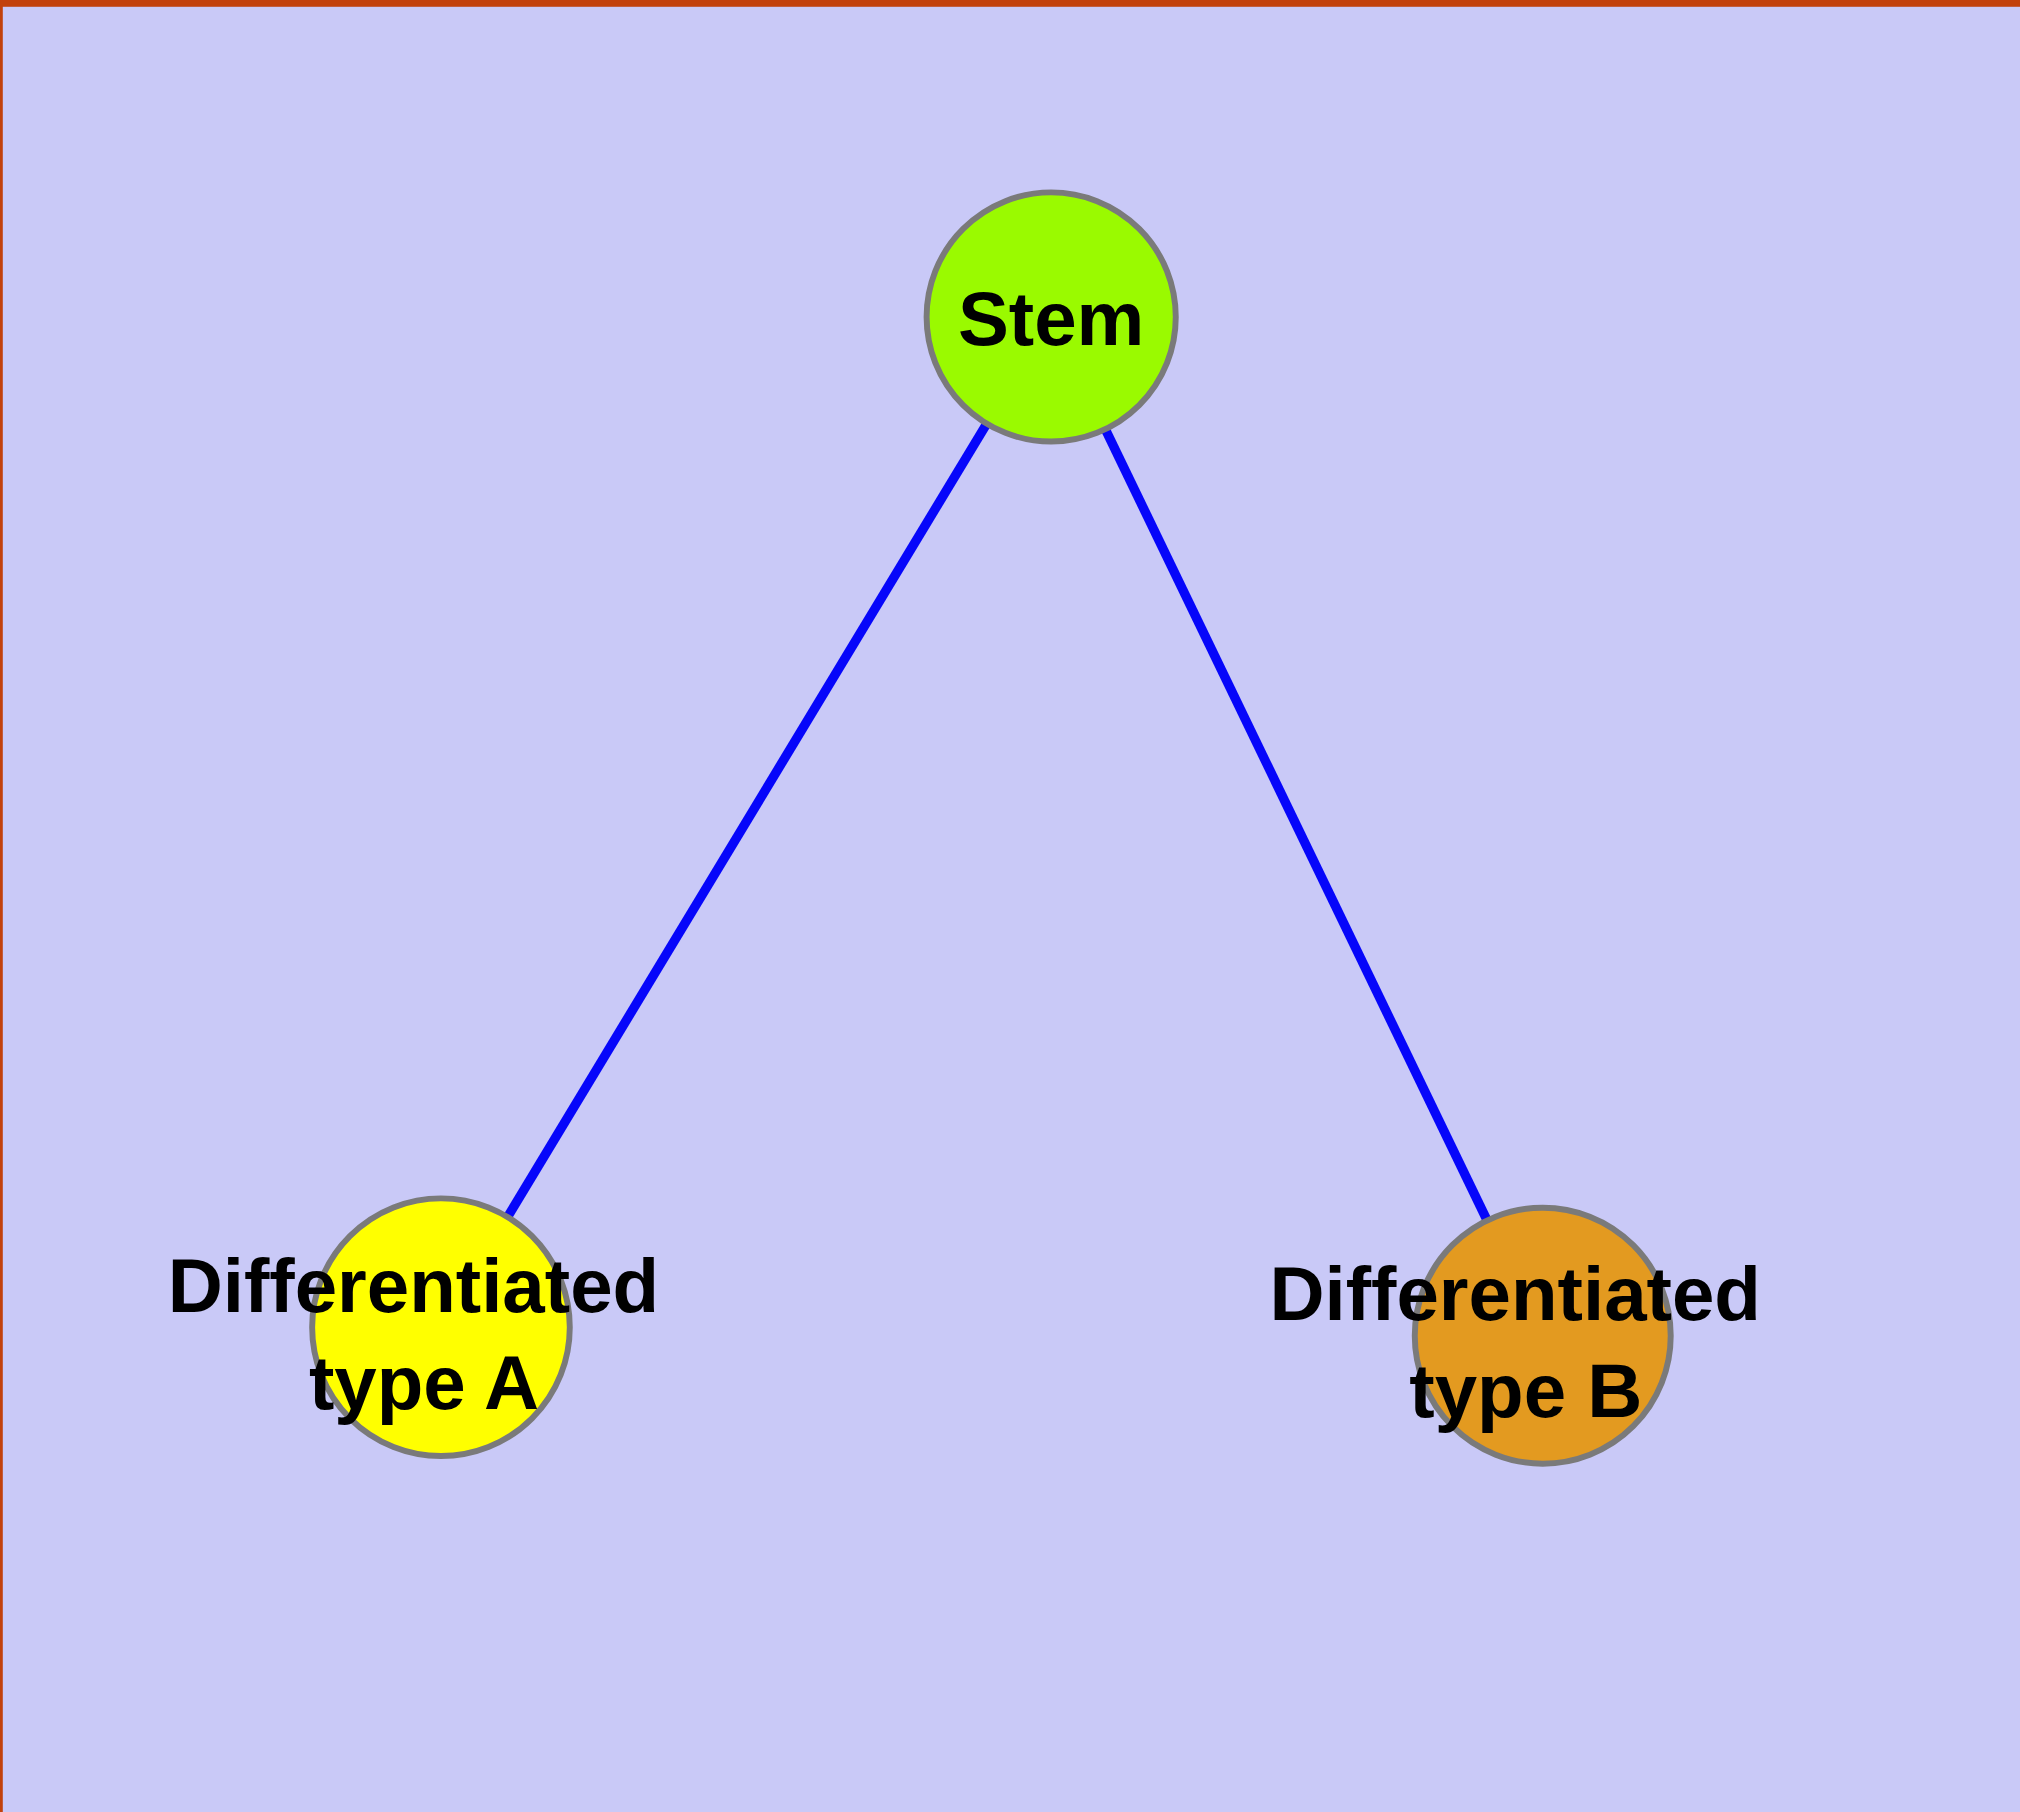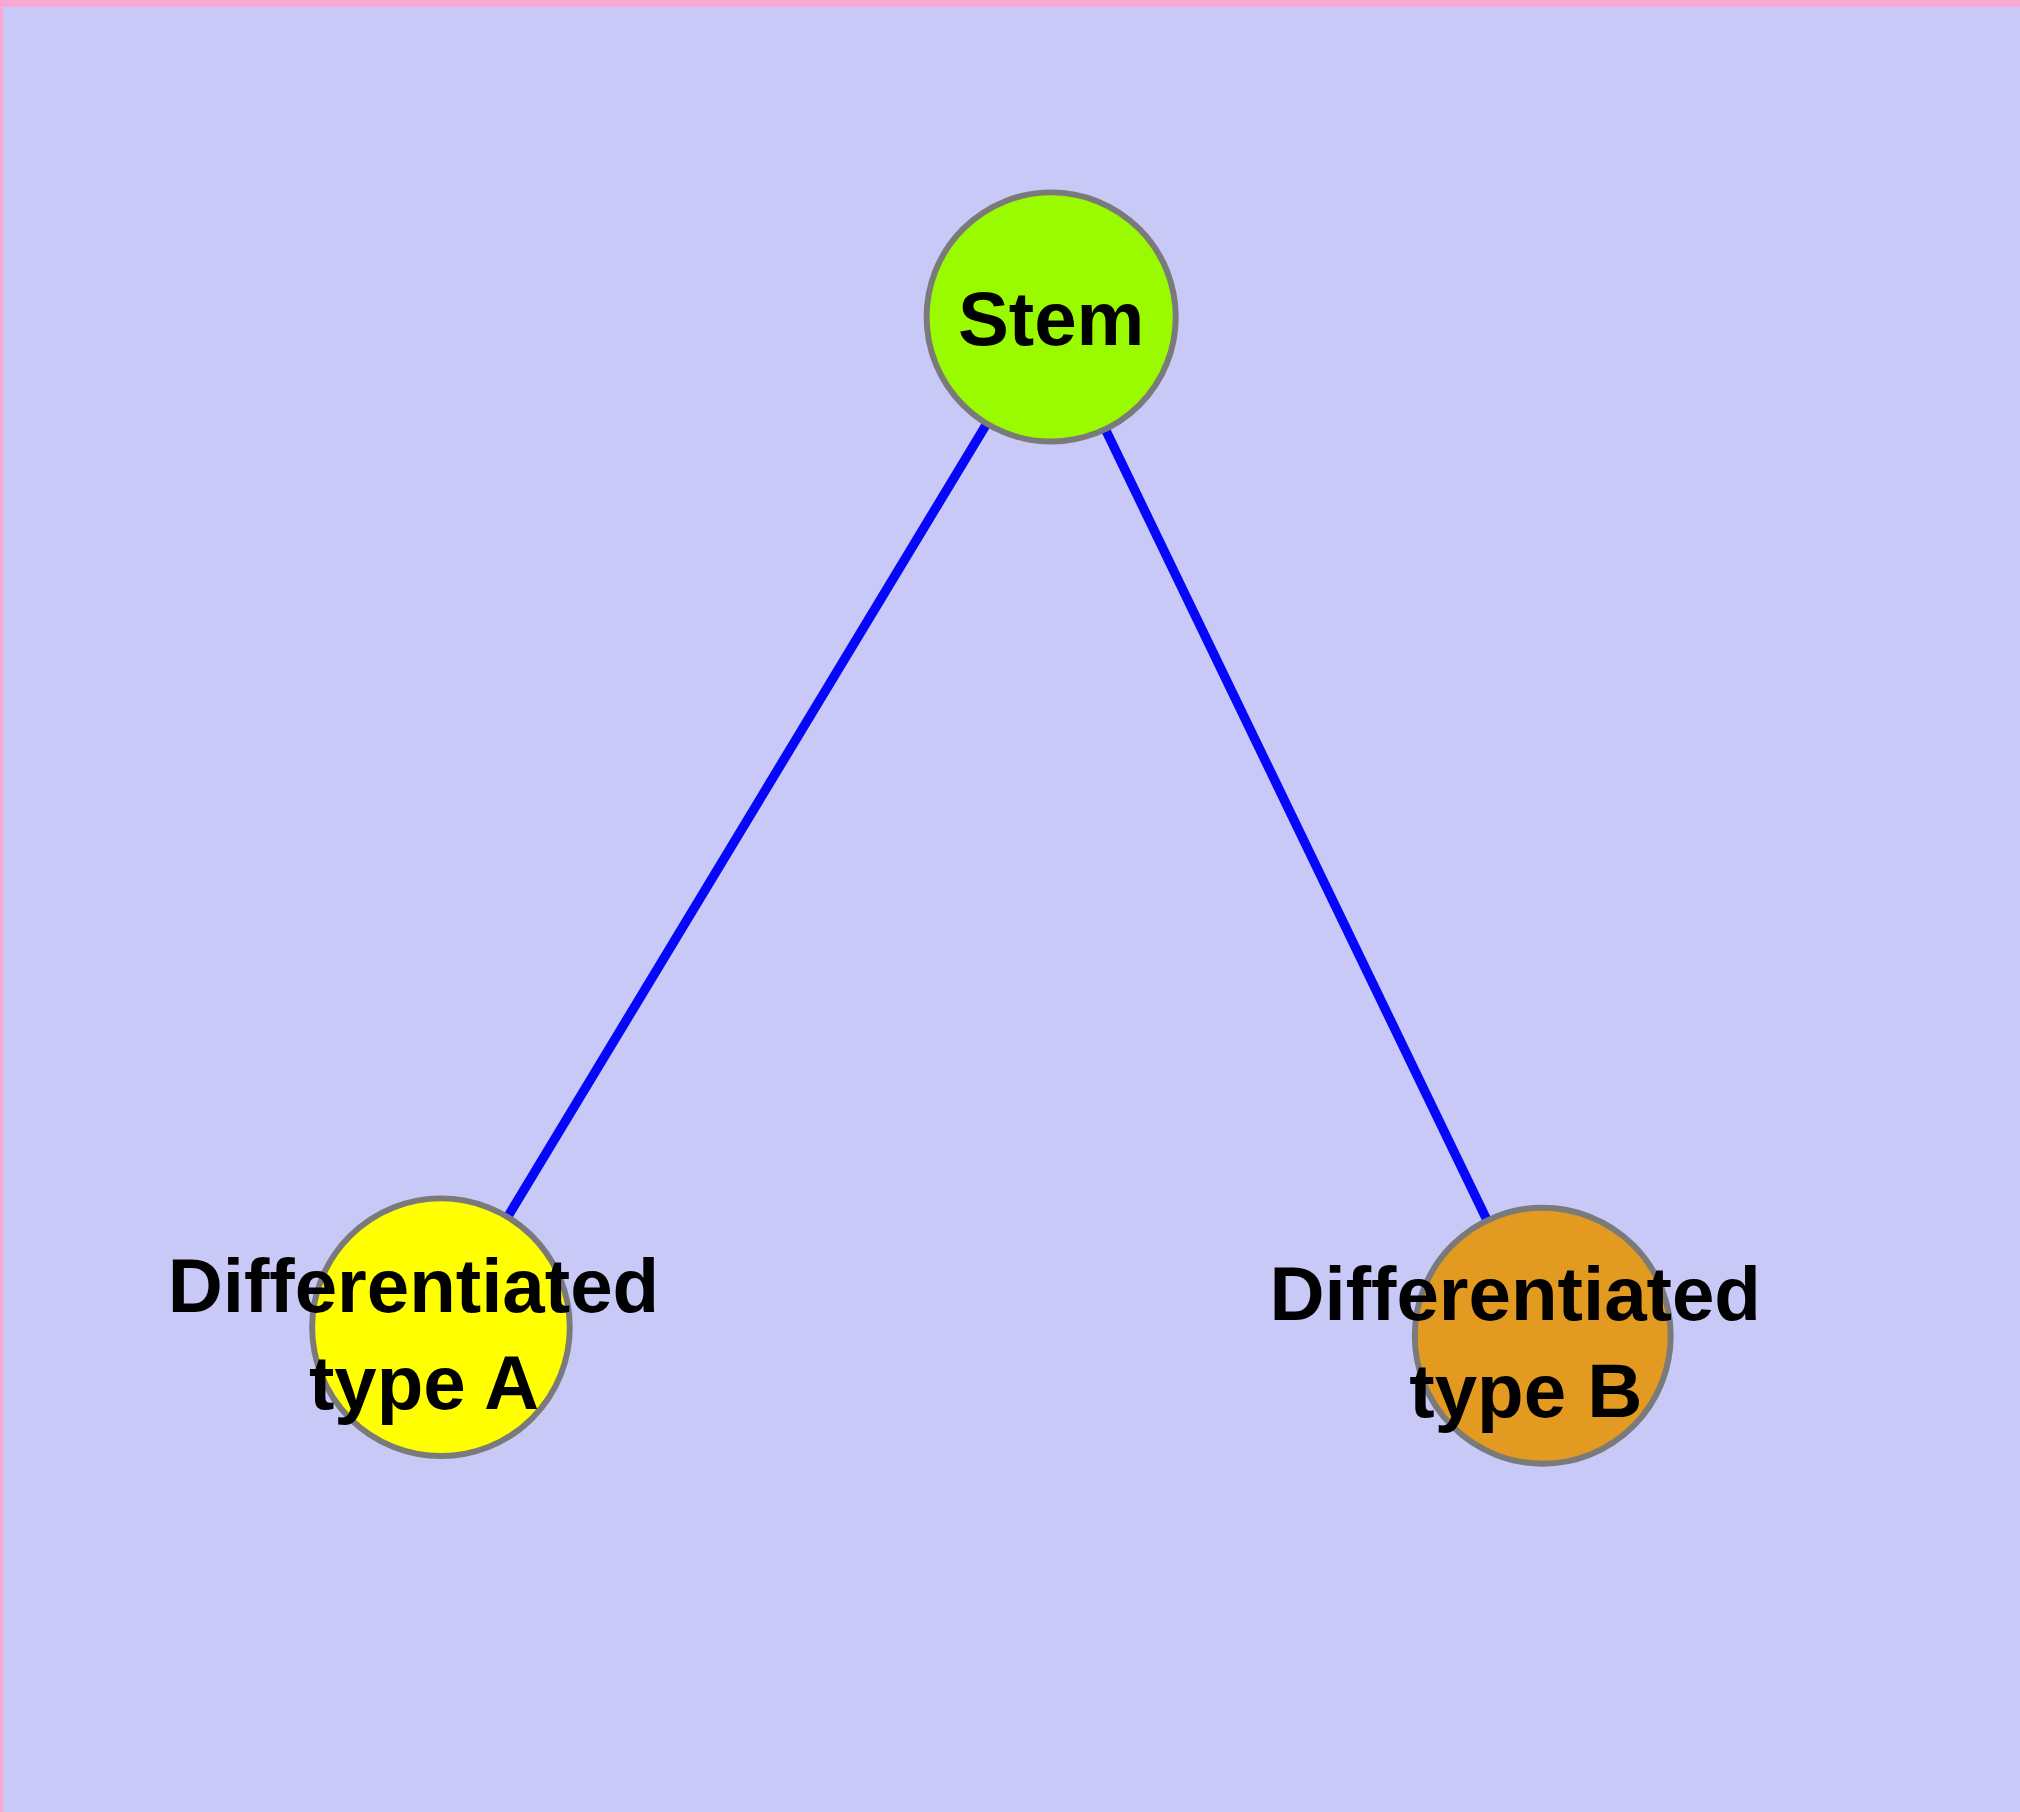--- a/index.html
+++ b/index.html
@@ -3,21 +3,21 @@
 <meta charset="utf-8">
 <style>
   html, body {
     margin: 0;
     padding: 0;
   }
   .page {
     position: relative;
     width: 2021px;
     height: 1812px;
-    background: #f9a8d4; 
+    background: #c2410c; 
     overflow: hidden;
   }
   .canvas-svg {
     position: absolute;
     top: 0;
     left: 0;
     width: 2021px;
     height: 1812px;
     display: block;
   }

